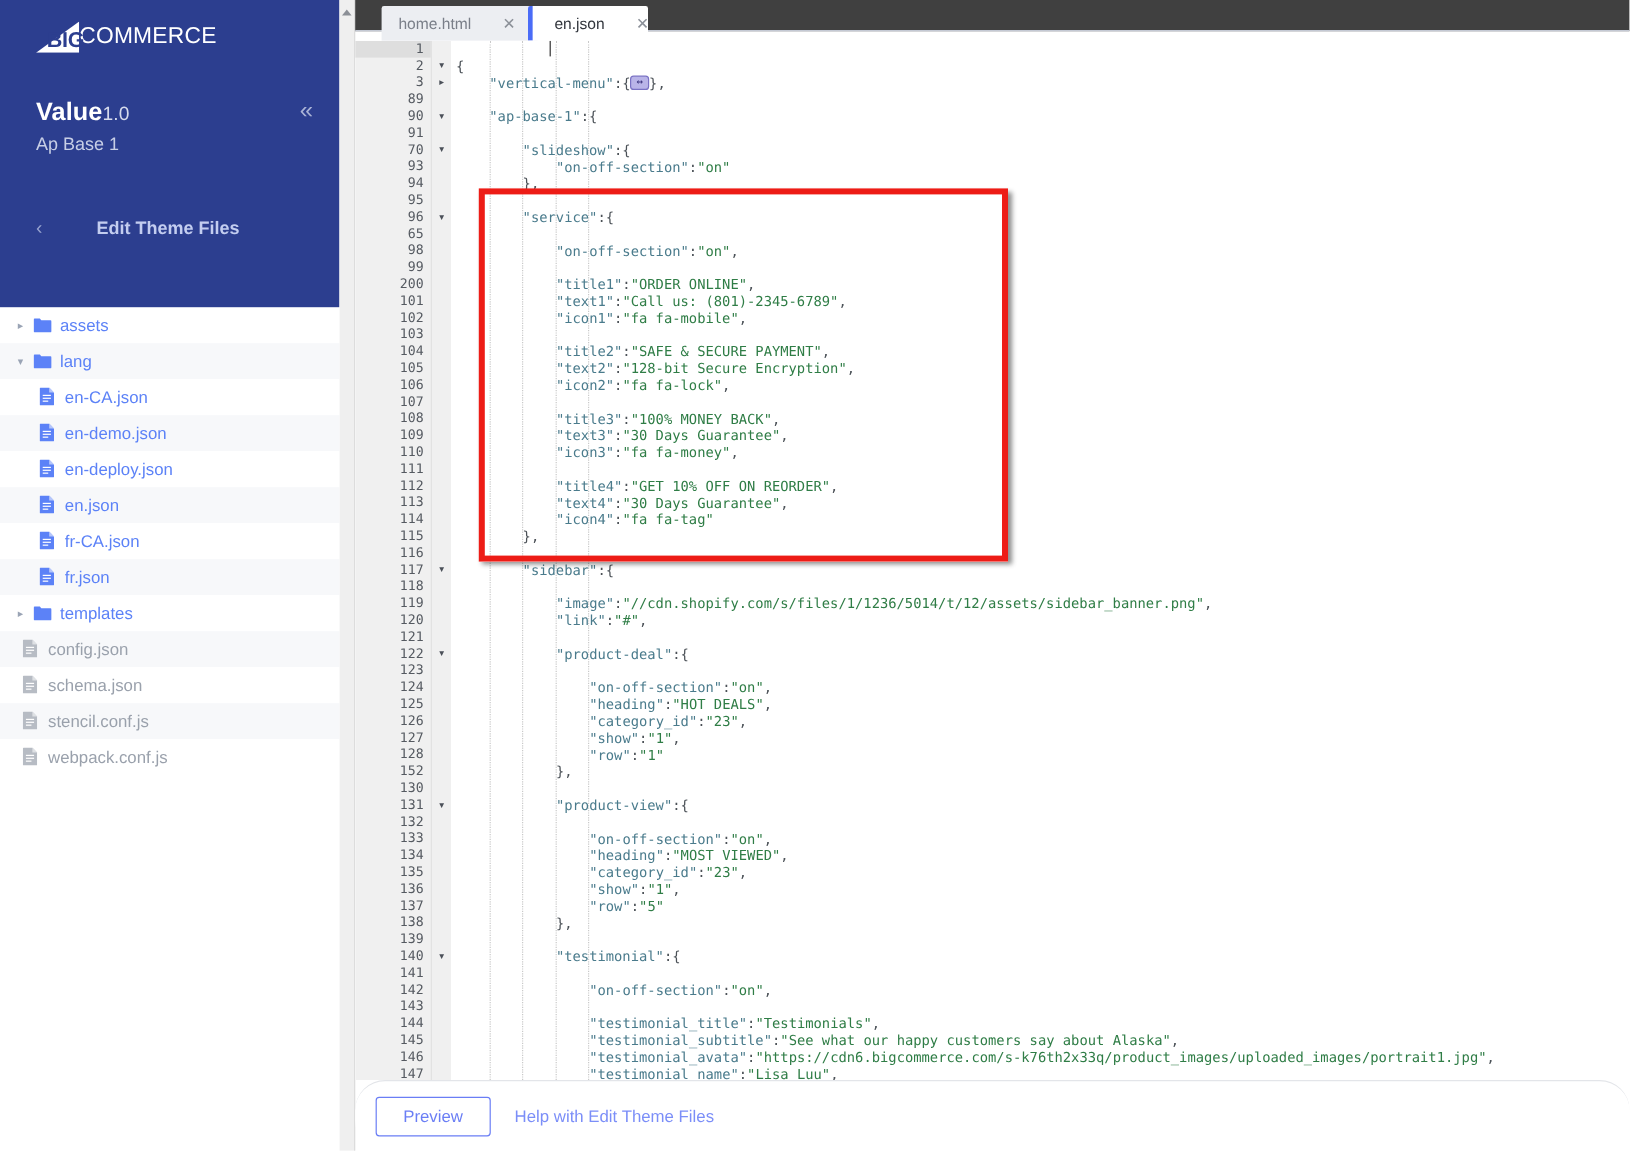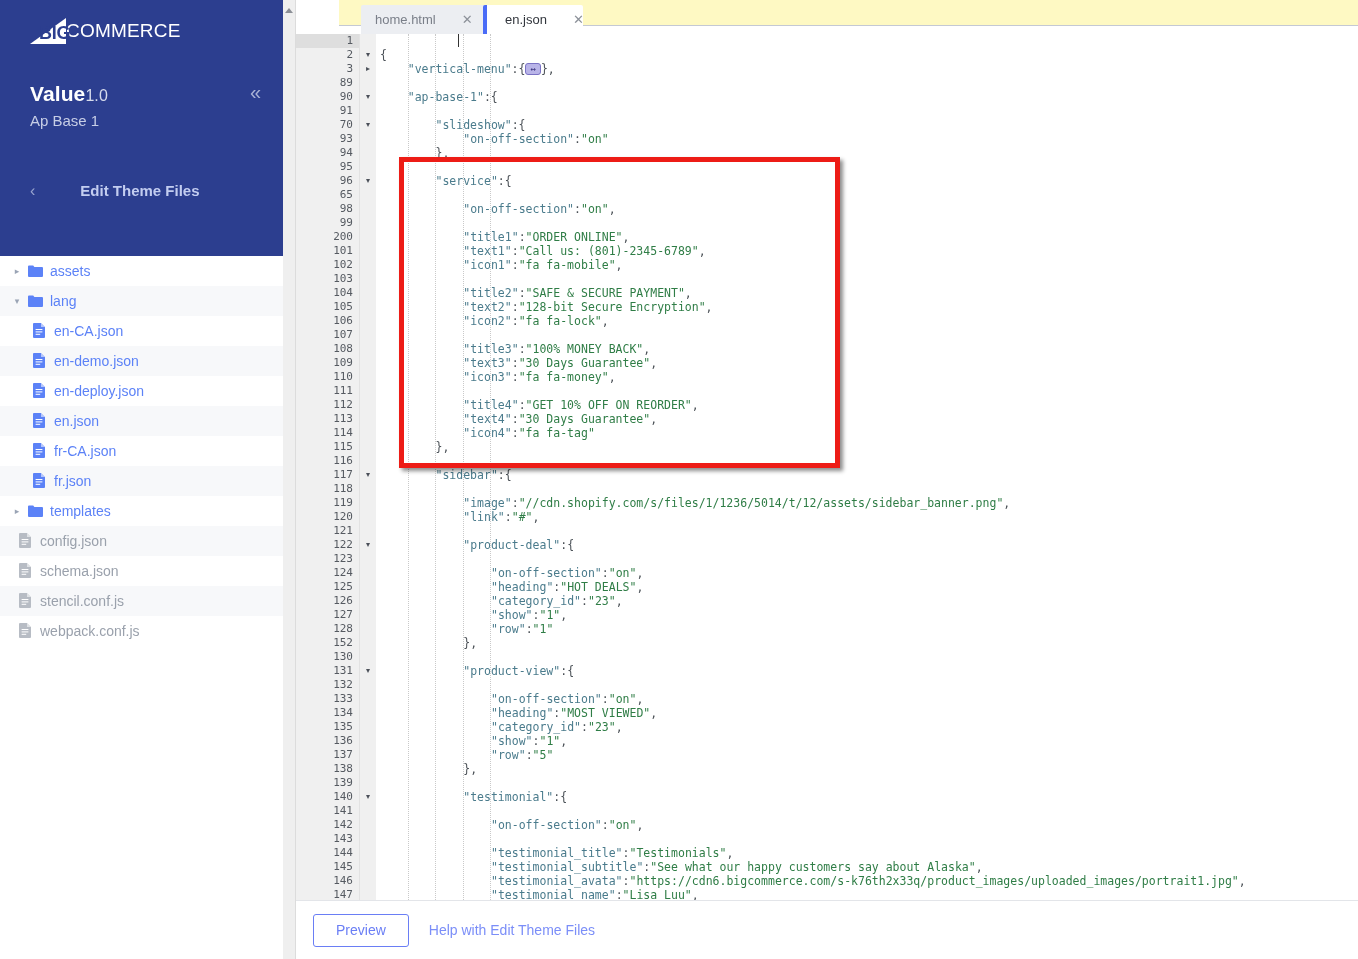--- a/index.html
+++ b/index.html
@@ -88,21 +88,21 @@
     background:#efefef; border-right:1px solid #dcdcdc;
   }
   .collapse-strip .uparrow {
     position:absolute; left:2px; top:8px;
     width:0;height:0;border-left:4px solid transparent;border-right:4px solid transparent;
     border-bottom:5px solid #8b8f96;
   }
 
   .tabbar {
     position:absolute; left:13px; top:0; right:0; height:26px;
-    background:#fef9c3; border-bottom:1px solid #c4c9d4;margin-left:43px;
+    background:#404040; border-bottom:1px solid #c4c9d4;
   }
   .tab {
     position:absolute; top:5px; height:29px;
     display:flex; align-items:center; gap:26px;
     padding: 0 12px 0 14px;
     font-size: 13px; color:#7a7f89;
     background:#eceef2; border-radius:2px 2px 0 0;
     cursor:pointer;
   }
   .tab.active {
@@ -175,21 +175,21 @@
     box-shadow: 3px 3px 4px rgba(0,0,0,.45);
     background: transparent;
     pointer-events: none;
     z-index: 30;
   }
 
   
   .bottombar {
     position:absolute; left:13px; bottom:0; right:0; height:59px;
     background:#ffffff; border-top:1px solid #e3e5e9;
-    display:flex; align-items:center; padding-left: 17px; gap: 12px;
+    display:flex; align-items:center; padding-left: 17px; gap: 12px; border-radius: 25px;
   }
   .preview-btn {
     border:1px solid #6a7ef5; color:#6a7ef5; background:#ffffff;
     border-radius:3px; height:33px; padding: 0 22px;
     font-size:14px; cursor:pointer;
     display:flex; align-items:center;
     font-family:"Liberation Sans", sans-serif;
   }
   .help-link {
     color:#7b8ef8; font-size:14px; cursor:pointer; margin-left: 8px;

